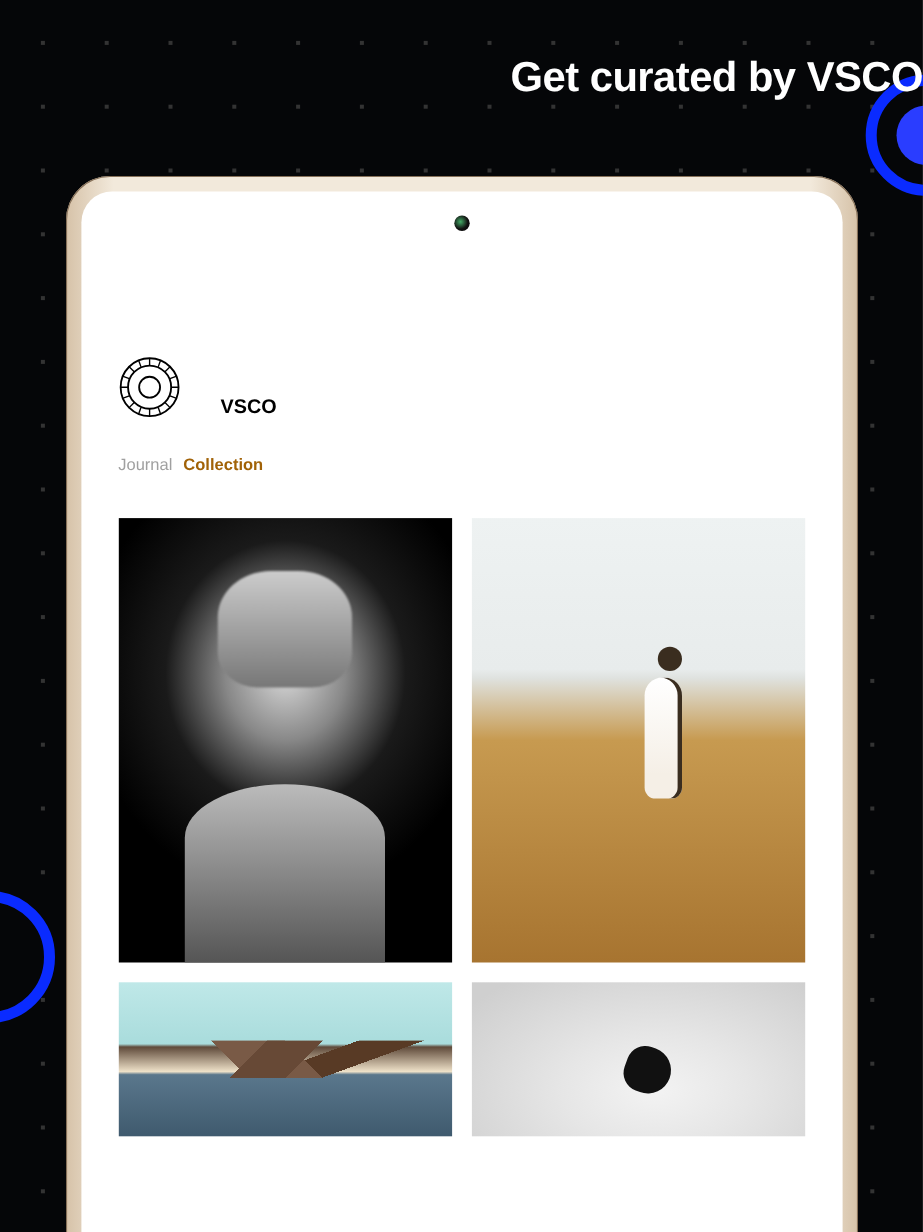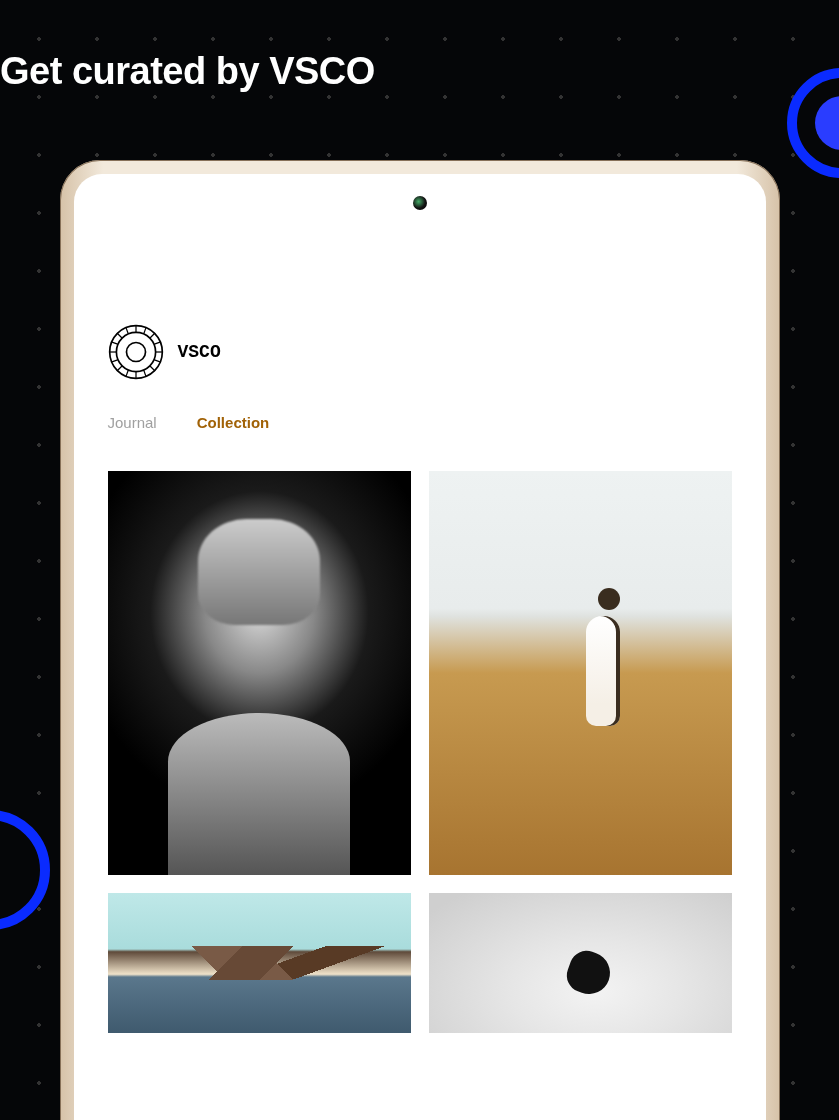--- a/index.html
+++ b/index.html
@@ -49,21 +49,21 @@
     border-radius: 50%;
     z-index: 1;
   }
 
   .headline {
     position: relative;
     z-index: 2;
     color: #fff;
     font-size: 38px;
     font-weight: 700;
-    text-align: left;
+    text-align: right;
     padding-top: 50px;
     letter-spacing: -0.5px;
   }
 
   
   .device {
     position: absolute;
     top: 160px;
     left: 50%;
     transform: translateX(-50%);
@@ -100,40 +100,39 @@
     top: 60px;
     left: 24px;
     right: 24px;
     bottom: 0;
     background: #fff;
     overflow: hidden;
   }
 
   .profile-row {
     display: flex;
-    align-items: center;
-    gap: 14px;
+    align-items: flex-end;
+    gap: 37px;
     padding: 90px 10px 0 10px;
-    font-family: Liberation Mono, monospace;
   }
   .vsco-logo {
     width: 56px;
     height: 56px;
     flex: 0 0 56px;
   }
   .vsco-logo svg { width: 100%; height: 100%; display:block; }
   .profile-name {
     font-size: 18px;
     font-weight: 600;
     color: #000;
   }
 
   .tabs {
     display: flex;
-    gap: 40px;
+    gap: 10px;
     padding: 34px 10px 0 10px;
     font-size: 15px;
   }
   .tab { cursor: pointer; }
   .tab-inactive { color: #a0a0a0; }
   .tab-active { color: #a16207; font-weight: 700; }
 
   .grid {
     display: grid;
     grid-template-columns: 1fr 1fr;

